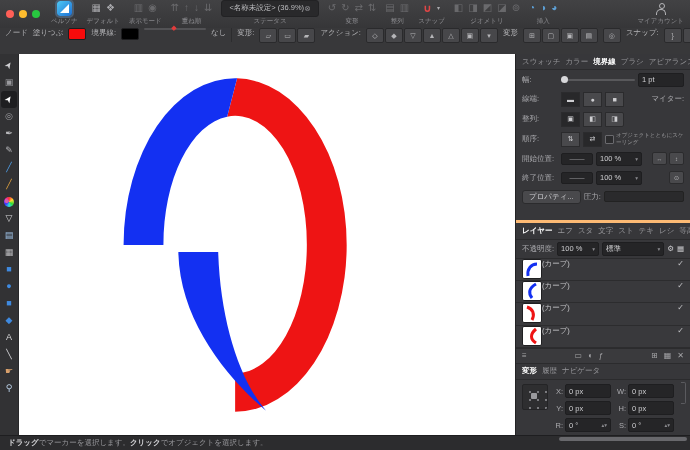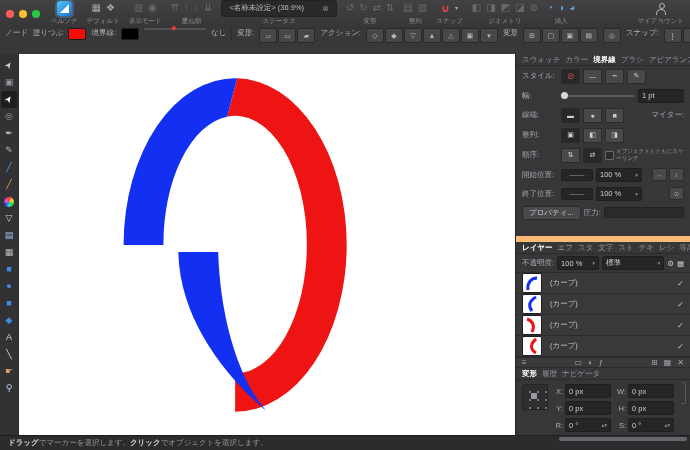--- a/index.html
+++ b/index.html
@@ -15,21 +15,21 @@
   .ticons{display:flex;align-items:center;gap:5px;height:16px}
   .ticon{font-size:10px;line-height:1;color:#a9a9ad}
   .dim .ticon{opacity:.4}
   .blueic .ticon{color:#5d9fd4}
   .tlabel{font-size:6.5px;color:#8e8e92;white-space:nowrap;margin-top:1px}
   .app-icon{width:15px;height:15px;border-radius:3px;background:linear-gradient(135deg,#4ec9f5,#1d6fd4);
     position:relative;outline:2px solid #4c5f73}
   .app-icon::after{content:"";position:absolute;left:3px;top:3px;border-left:9px solid transparent;border-bottom:9px solid #fff}
   .magnet{color:#e04646!important;font-weight:bold;font-size:11px}
   .title-pill{height:15px;background:#29292b;border:1px solid #222224;border-radius:3px;display:flex;align-items:center;
-    gap:18px;padding:0 7px;font-size:7.5px;color:#bcbcbf;white-space:nowrap}
+    gap:0;padding:0 7px;font-size:7.5px;color:#bcbcbf;white-space:nowrap}
   .title-pill .x{color:#8b8b8f;font-size:8px}
   .person{width:10px;height:11px;position:relative}
   .person::before{content:"";position:absolute;left:3px;top:0;width:4px;height:4px;border:1px solid #b5b5b8;border-radius:50%}
   .person::after{content:"";position:absolute;left:0;top:6px;width:8px;height:5px;border:1px solid #b5b5b8;border-bottom:none;border-radius:5px 5px 0 0}
   
   .contextbar{position:absolute;top:28px;left:0;right:0;height:26px;background:#38383a;border-bottom:1px solid #242426;
     display:flex;align-items:flex-start;padding:0 5px;gap:5px;font-size:7.5px;color:#b2b2b5;white-space:nowrap}
   .clabel{flex:none}
   .cswatch{width:16px;height:10px;border-radius:2px;border:1px solid #1d1d1f;flex:none}
   .fillsw{background:#f80b0b}.strokesw{background:#000}
@@ -68,21 +68,21 @@
   .wslider::before{content:"";position:absolute;left:0;top:-3px;width:7px;height:7px;border-radius:50%;background:#d8d8db}
   .mright{margin-left:auto}
   .tinycheck{font-size:5.5px;color:#9a9a9d;display:flex;align-items:center;gap:2px}
   .tinycheck .checkbox{width:7px;height:7px}
   .linebox{width:30px;height:10px;background:#252527;border:1px solid #1e1e20;border-radius:2px;display:flex;align-items:center;justify-content:center;color:#9a9a9d}
   .sbtn{width:13px;height:11px;background:#49494c;border:1px solid #2b2b2d;border-radius:2px;display:flex;align-items:center;justify-content:center;font-size:6px;color:#b5b5b8;flex:none}
   .propbtn{background:#49494c;border:1px solid #2b2b2d;border-radius:3px;padding:1px 6px;color:#cfcfd2;flex:none}
   .well{flex:1;height:9px;background:#2a2a2c;border:1px solid #222;border-radius:2px}
   
   .lhead{display:flex;align-items:center;gap:3px;padding:2px 6px;border-bottom:1px solid #2b2b2d}
-  .lrow{display:flex;align-items:center;gap:8px;height:23px;background:#39393c;border-bottom:1px solid #2c2c2e;padding:0 6px}
+  .lrow{display:flex;gap:0;height:23px;background:#39393c;border-bottom:1px solid #2c2c2e;padding:0 6px}
   .lthumb{width:18px;height:18px;background:#fff;border-radius:2px;border:1px solid #1f1f21;flex:none}
   .lrow .check{margin-left:auto;font-size:8px;color:#c5c5c8}
   .layersfill{flex:1;background:#333336}
   .lbar{height:15px;display:flex;align-items:center;gap:6px;padding:0 6px;background:#3a3a3d;border-top:1px solid #2b2b2d;font-size:8px;color:#a5a5a8}
   .lbar .grp{display:flex;gap:6px}
   
   .twrap{display:flex;gap:6px;padding:4px 6px;align-items:flex-start}
   .anchor{width:24px;height:24px;background:#2e2e30;border:1px solid #242426;border-radius:2px;flex:none;
     background-image:radial-gradient(#7a7a7e 1px,transparent 1.2px);background-size:8px 8px;background-position:3px 3px;position:relative}
   .anchor::after{content:"";position:absolute;left:8px;top:8px;width:6px;height:6px;background:#9a9a9e;border-radius:1px}
@@ -327,29 +327,20 @@
 
       <div class="ptabs">
         <span>スウォッチ</span>
         <span>カラー</span>
         <span class="active">境界線</span>
         <span>ブラシ</span>
         <span>アピアランス</span>
 
       </div>
 
-      <div class="prow">
-        <span class="plabel">スタイル:</span>
-        <span class="pbtn sel">
-            <span class="slash">⊘</span>
-          </span>
-        <span class="pbtn">—</span>
-        <span class="pbtn">┅</span>
-        <span class="pbtn">✎</span>
-      </div>
 
       <div class="prow">
         <span class="plabel">幅:</span>
         <span class="wslider"></span>
         <span class="pfield tfv">1 pt</span>
       </div>
 
       <div class="prow">
         <span class="plabel">線端:</span>
         <span class="pbtn sel">▬</span>
@@ -398,21 +389,21 @@
         </span>
         <span class="sbtn mright">⊙</span>
       </div>
 
       <div class="prow">
         <span class="propbtn">プロパティ...</span>
         <span style="color:#ababaf">圧力:</span>
         <span class="well"></span>
       </div>
 
-      <div class="ptabs" style="border-top:6px solid #fdba74;margin-top:14px">
+      <div class="ptabs" style="border-top:3px solid #fdba74;margin-top:14px">
         <span class="active">レイヤー</span>
         <span>エフ</span>
         <span>スタ</span>
         <span>文字</span>
         <span>スト</span>
         <span>テキ</span>
         <span>レシ</span>
         <span>等高</span>
 
       </div>

